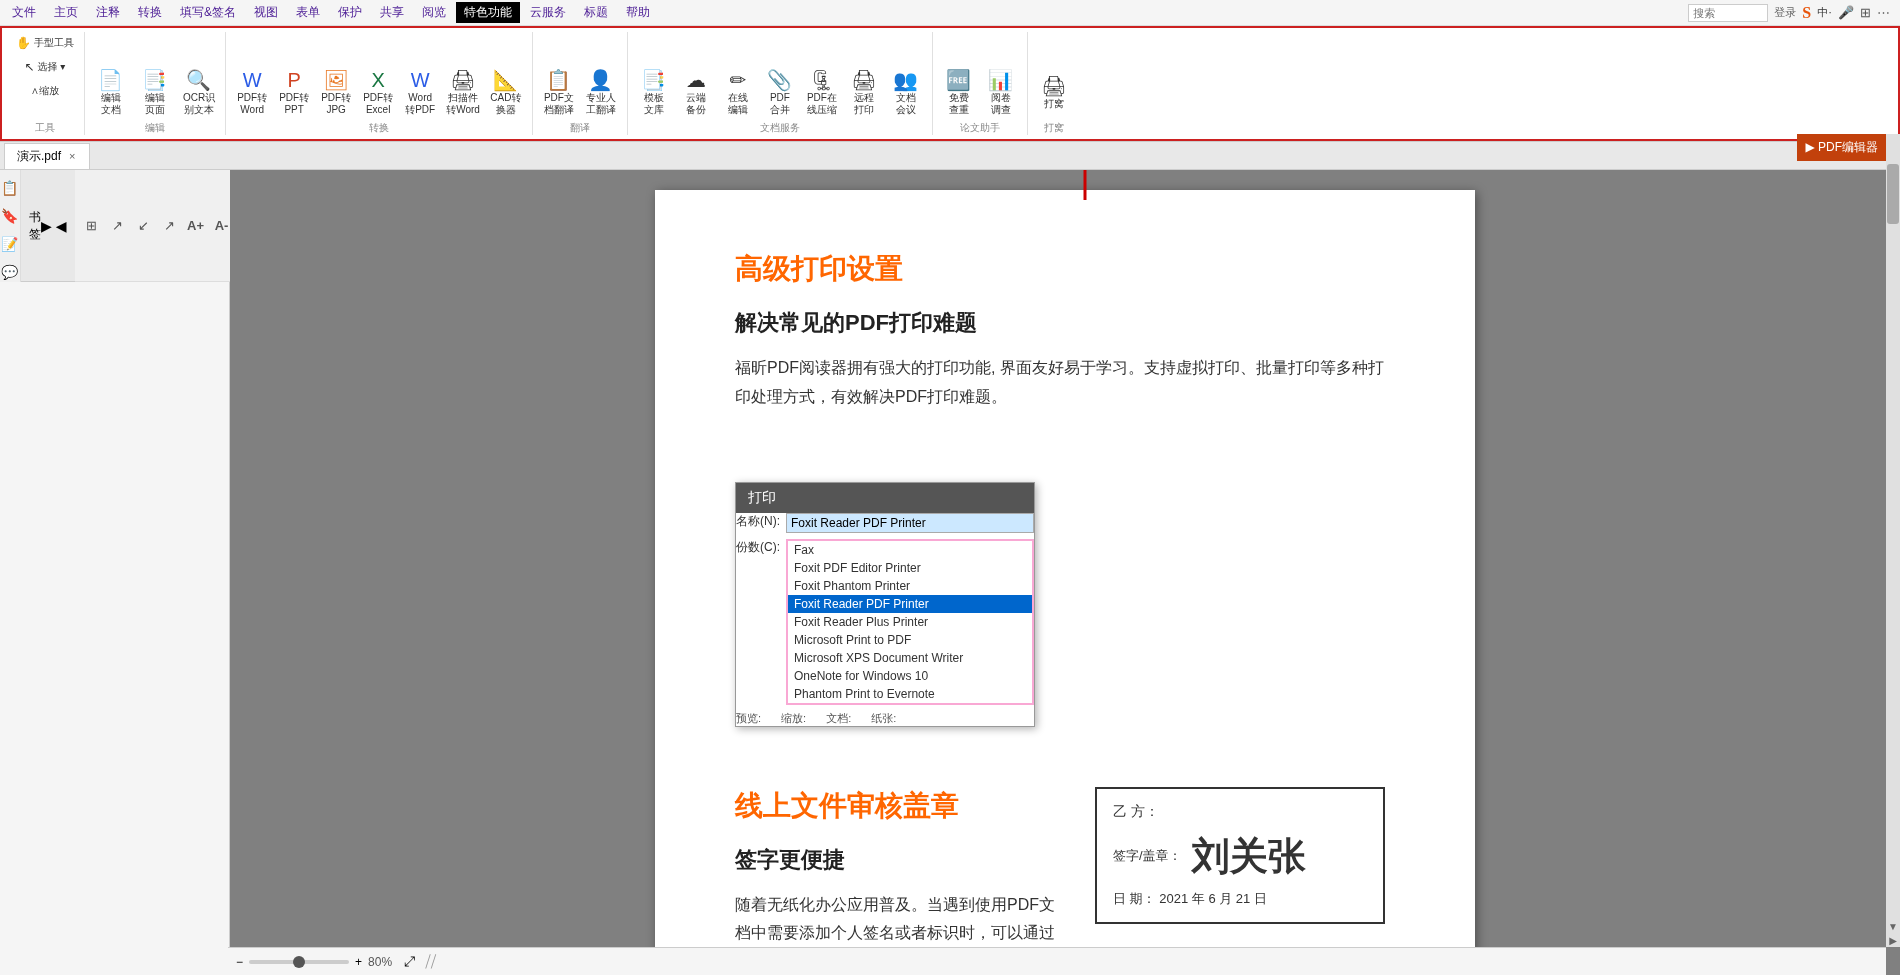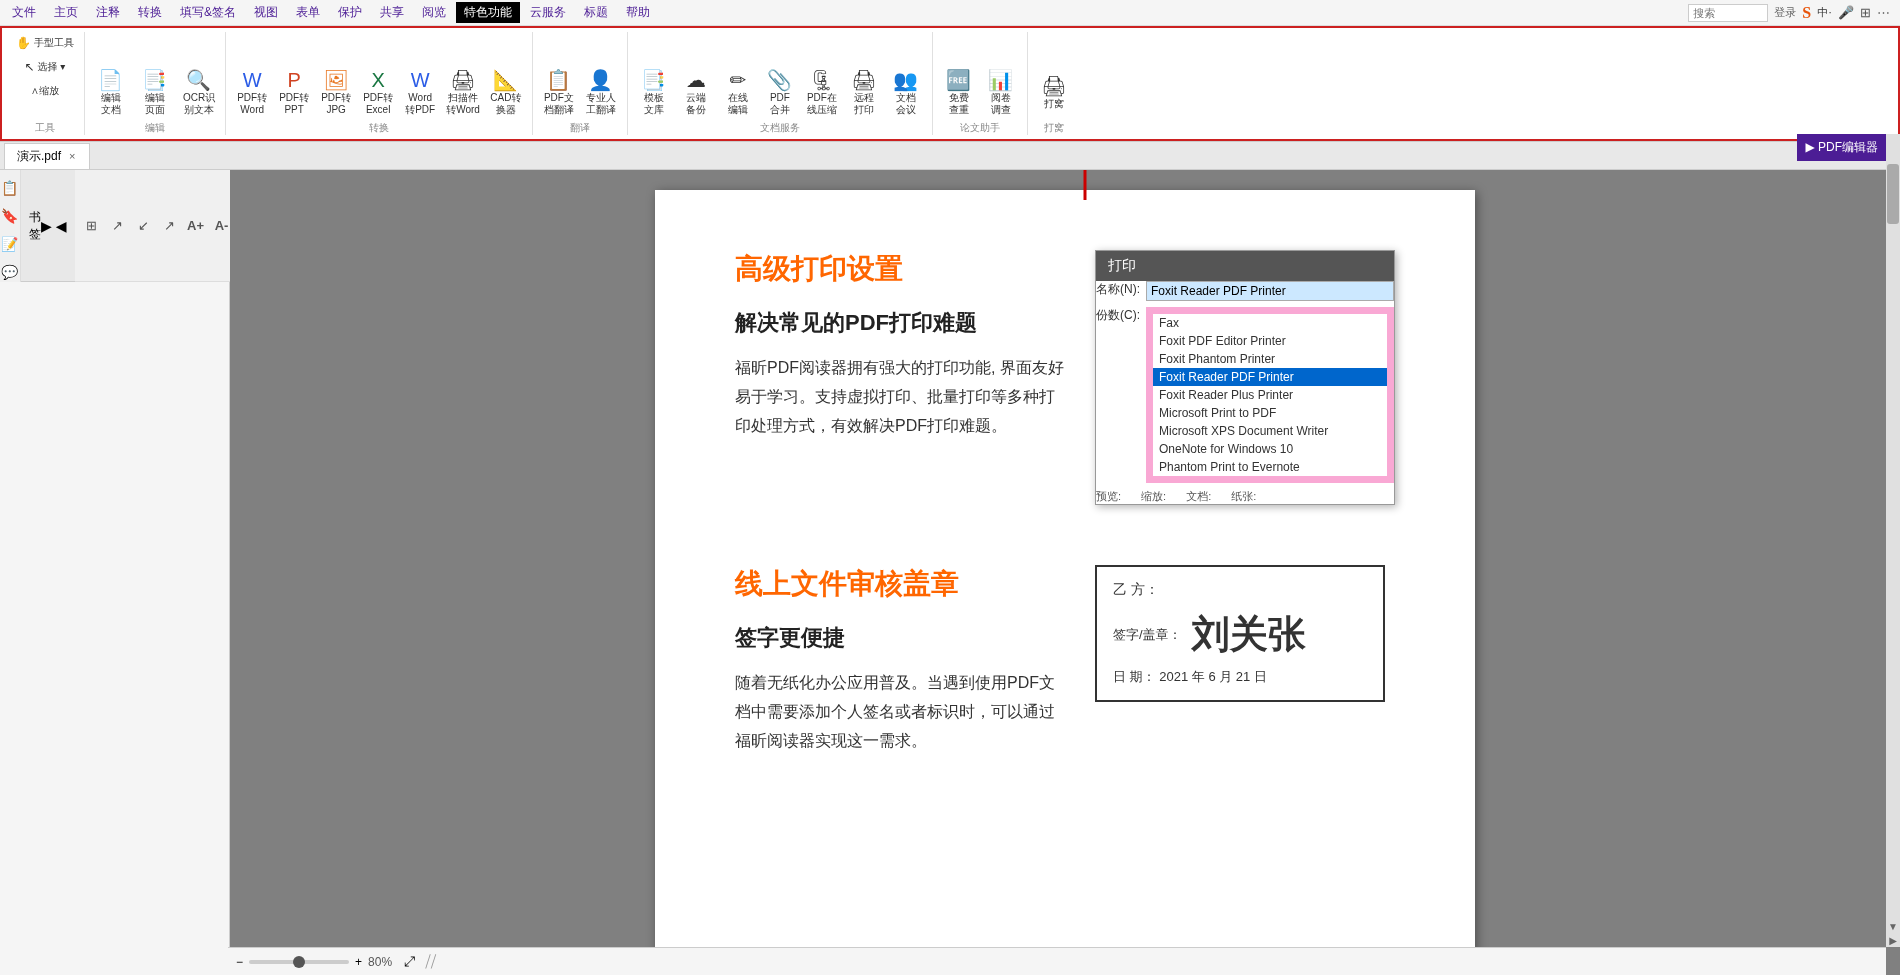--- a/index.html
+++ b/index.html
@@ -240,21 +240,21 @@
       flex-shrink: 0;
     }
     .print-text-input {
       border: 1px solid #aaa;
       padding: 2px 4px;
       font-size: 12px;
       width: 100%;
       background: #cce8ff;
     }
     .print-list {
-      border: 7px solid #f9a8d4;
+      border: 2px solid #f9a8d4;
       width: 100%;
       background: white;
     }
     .print-list-item {
       padding: 2px 6px;
       font-size: 12px;
       color: #333;
       cursor: pointer;
     }
     .print-list-item.selected { background: #0066cc; color: white; }
@@ -511,21 +511,21 @@
     <div class="pdf-page">
 
       <div style="position:absolute;top:-60px;left:50%;transform:translateX(-20px);pointer-events:none;">
         <svg width="80" height="80" viewBox="0 0 80 80">
           <line x1="40" y1="70" x2="40" y2="15" stroke="#cc0000" stroke-width="3"></line>
           <polygon points="40,5 30,25 50,25" fill="#cc0000"></polygon>
         </svg>
       </div>
 
       <div class="section-wrapper" style="position:relative;">
-        <div style="display:flex;gap:30px;align-items:flex-start;">
+        <div style="display:flex;gap:30px;align-items:flex-start;flex-direction:column;">
           <div style="flex:1;">
             <div class="section-title-orange">高级打印设置</div>
             <div class="section-subtitle">解决常见的PDF打印难题</div>
             <div class="section-body">福昕PDF阅读器拥有强大的打印功能, 界面友好易于学习。支持虚拟打印、批量打印等多种打印处理方式，有效解决PDF打印难题。</div>
           </div>
 
           <div style="width:300px;flex-shrink:0;">
             <div class="print-dialog" style="position:relative;right:auto;top:auto;">
               <div class="print-dialog-title">打印</div>
               <div class="print-dialog-body">
@@ -591,21 +591,21 @@
 
     <div style="position:fixed;right:0;top:134px;bottom:28px;width:14px;background:#e0e0e0;z-index:10;">
       <div style="width:12px;height:60px;background:#aaa;border-radius:3px;position:absolute;top:30px;left:1px;"></div>
       <div style="position:absolute;bottom:14px;left:1px;width:12px;height:12px;text-align:center;font-size:10px;color:#666;cursor:pointer;">▼</div>
       <div style="position:absolute;bottom:0;left:1px;width:12px;height:12px;text-align:center;font-size:10px;color:#666;cursor:pointer;">▶</div>
     </div>
   </div>
 
 </div>
 
-<div style="position:fixed;top:134px;right:14px;z-index:20;background:#4c1d95;color:white;padding:5px 8px;font-size:12px;display:flex;align-items:center;gap:4px;">
+<div style="position:fixed;top:134px;right:14px;z-index:20;background:#c2410c;color:white;padding:5px 8px;font-size:12px;display:flex;align-items:center;gap:4px;">
   <span>▶ PDF编辑器</span>
 </div>
 
 <div class="pdf-bottom-bar">
   <span style="font-size:12px;cursor:pointer;">−</span>
   <div style="width:100px;height:4px;background:#ccc;border-radius:2px;position:relative;">
     <div style="width:12px;height:12px;background:#555;border-radius:50%;position:absolute;top:-4px;left:50%;transform:translateX(-50%);"></div>
   </div>
   <span style="font-size:12px;cursor:pointer;">+</span>
   <span style="font-size:12px;color:#555;">80%</span>

